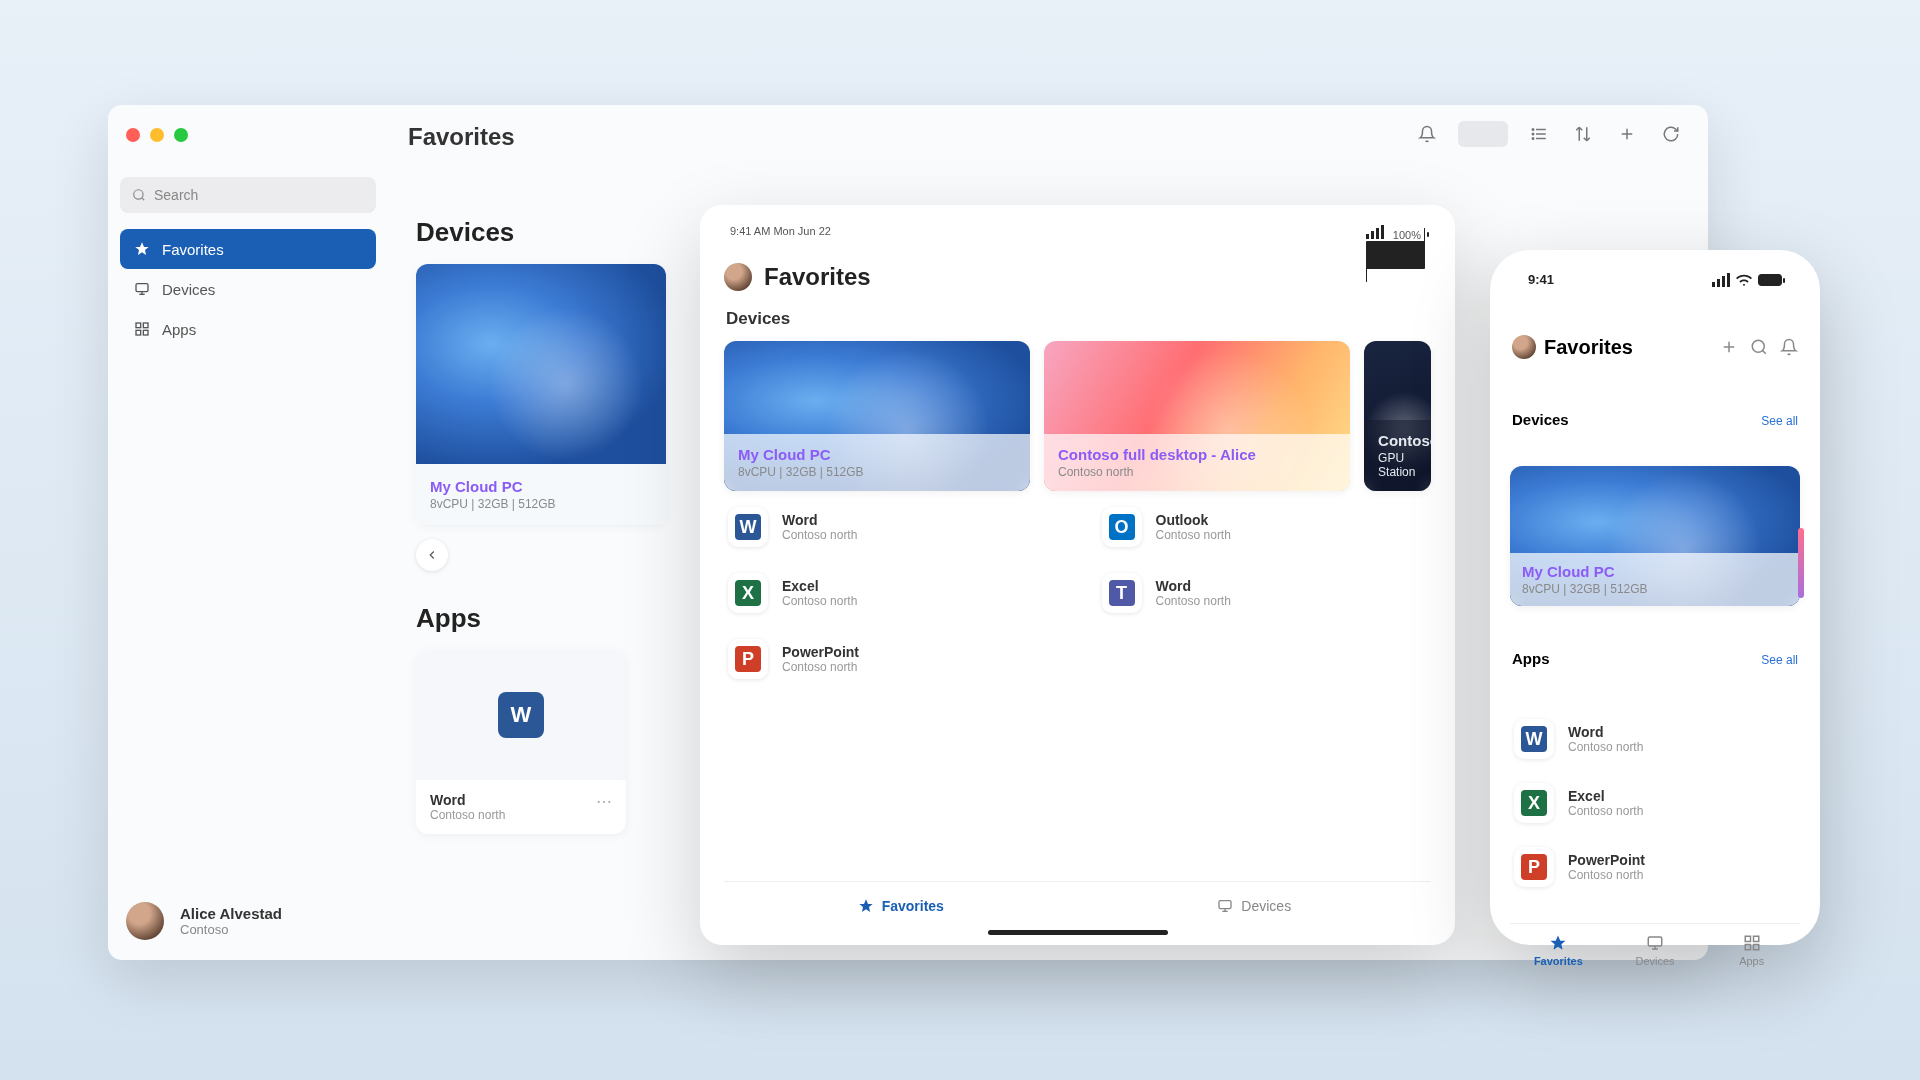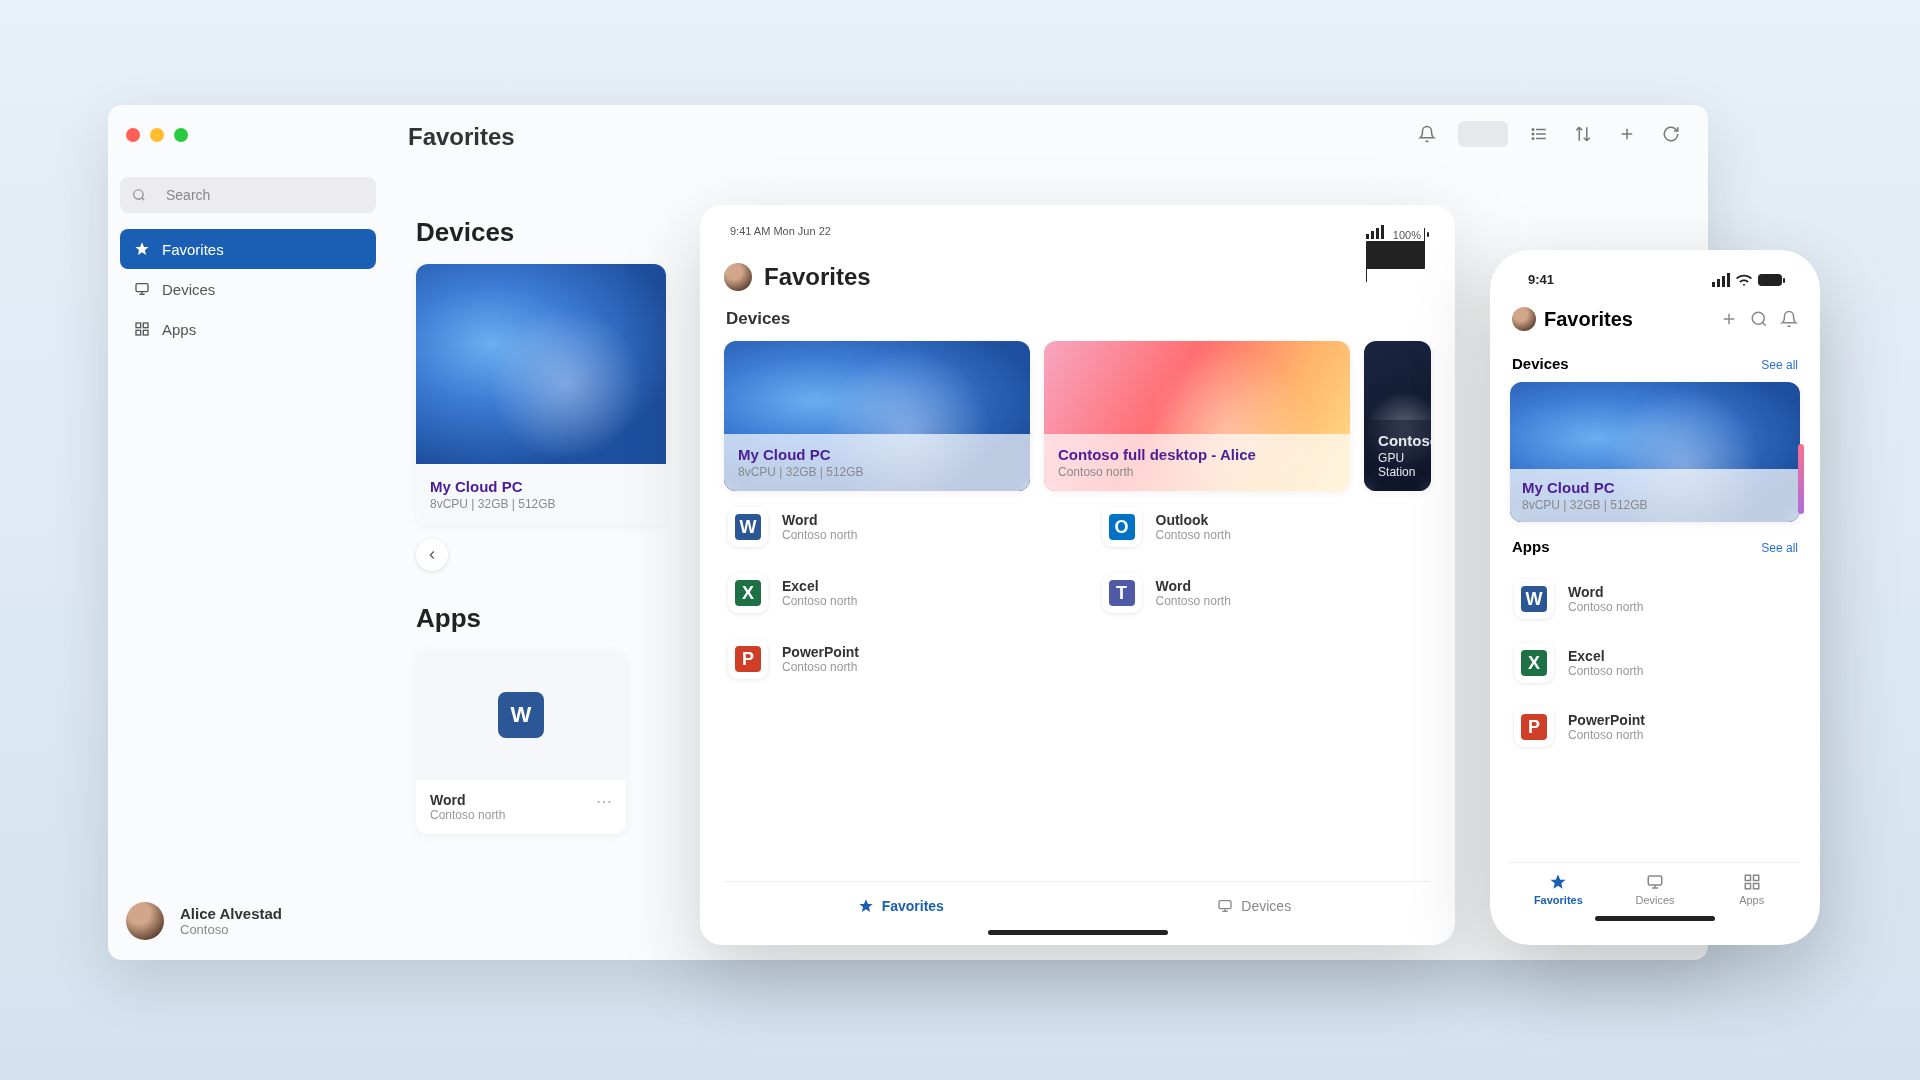--- a/index.html
+++ b/index.html
@@ -13,38 +13,38 @@
 .tdot.red { background: #ff5f56; }
 .tdot.yellow { background: #ffbd2e; }
 .tdot.green { background: #27c93f; }
 .d-header { position: absolute; top: 18px; left: 300px; font-size: 24px; font-weight: 600; color: #333; }
 .d-toolbar { position: absolute; top: 16px; right: 24px; display: flex; gap: 18px; align-items: center; }
 .tbtn { width: 26px; height: 26px; display: flex; align-items: center; justify-content: center; color: #777; cursor: pointer; }
 .tseg { width: 50px; height: 26px; background: #e6e8eb; border-radius: 6px; }
 
 .d-body { flex: 1; display: flex; }
 .d-sidebar { width: 280px; padding: 12px; display: flex; flex-direction: column; }
-.search { height: 36px; background: #ececee; border-radius: 8px; display: flex; align-items: center; padding: 0 12px; gap: 20px; margin-bottom: 16px; }
+.search { height: 36px; background: #ececee; border-radius: 8px; display: flex; align-items: center; padding: 0 12px; gap: 8px; margin-bottom: 16px; }
 .search svg { flex-shrink: 0; }
 .search span { color: #888; font-size: 14px; }
 .navitem { height: 40px; border-radius: 8px; display: flex; align-items: center; gap: 12px; padding: 0 14px; color: #555; font-size: 15px; cursor: pointer; }
 .navitem.active { background: #1a5fb4; color: #fff; }
 .sidebar-spacer { flex: 1; }
 .userrow { display: flex; align-items: center; gap: 16px; padding: 8px 6px; }
 .avatar { width: 38px; height: 38px; border-radius: 50%; background: radial-gradient(circle at 35% 30%, #d1a68a 30%, #5a3e2f 80%); }
 .uname { font-size: 15px; font-weight: 600; color: #333; }
 .uorg { font-size: 13px; color: #888; }
 
 .d-main { flex: 1; padding: 20px 28px; position: relative; }
 .sec-title { font-size: 26px; font-weight: 700; color: #222; margin: 32px 0 16px; }
 .dev-card { width: 250px; border-radius: 12px; overflow: hidden; background: #fff; box-shadow: 0 2px 10px rgba(0,0,0,0.05); cursor: pointer; }
 .dev-img { height: 200px; background: radial-gradient(ellipse at 30% 40%, #6baff0 0%, #3c7bd4 35%, #1e4f9e 75%); position: relative; }
 .dev-img::after { content:""; position:absolute; inset:0; background: radial-gradient(circle at 60% 60%, rgba(255,255,255,0.35) 0%, transparent 40%); }
 .dev-footer { padding: 14px 14px; background: rgba(245,248,252,0.88); backdrop-filter: blur(4px); }
-.dev-name { font-size: 15px; font-weight: 600; color: #4c1d95; }
+.dev-name { font-size: 15px; font-weight: 600; color: #8b5cf6; }
 .dev-spec { font-size: 12px; color: #8a8a8a; margin-top: 2px; }
 .nav-arrow { width: 32px; height: 32px; border-radius: 50%; background:#fff; display:flex; align-items:center; justify-content:center; margin-top:14px; box-shadow:0 1px 4px rgba(0,0,0,0.12); cursor:pointer;}
 .app-card { width: 210px; border-radius: 12px; background: #fff; box-shadow: 0 2px 10px rgba(0,0,0,0.05); overflow:hidden; cursor:pointer; }
 .app-tile { height: 130px; background:#f5f7fa; display:flex; align-items:center; justify-content:center; }
 .app-icon-lg { width: 46px; height: 46px; border-radius: 8px; display:flex; align-items:center; justify-content:center; font-size:22px; font-weight:700; color:#fff;}
 .app-foot { padding: 12px 14px; display:flex; justify-content:space-between; align-items:flex-start;}
 .app-name { font-size: 14px; font-weight:600; color:#333;}
 .app-org { font-size: 12px; color:#999;}
 .app-more { color:#aaa; font-size:16px; }
 
@@ -73,21 +73,21 @@
 .app-ico-inner { width:26px; height:26px; border-radius:4px; display:flex; align-items:center; justify-content:center;}
 .word-c { background:#2b5797;} .excel-c{background:#1e7145;} .ppt-c{background:#cf3e27;} .outlook-c{background:#0072c6;} .teams-c{background:#5059a5;}
 .app-meta .app-name{font-size:14px;} .app-meta .app-org{font-size:12px;}
 
 .t-tabbar { margin-top:auto; display:flex; border-top:1px solid #eee; }
 .t-tab { flex:1; display:flex; flex-direction:row; gap:8px; align-items:center; justify-content:center; padding:16px; color:#888; font-size:14px; cursor:pointer;}
 .t-tab.active { color:#1a5fb4; font-weight:600;}
 .home-indicator { width:180px; height:5px; background:#222; border-radius:3px; margin: 0 auto 10px;}
 
 
-.phone { position:absolute; top: 250px; left: 1490px; width: 330px; height: 695px; background:#fff; border-radius:40px; box-shadow:0 30px 80px rgba(0,0,0,0.22); padding: 18px 20px 16px; display:flex; flex-direction:column;}
+.phone { position:absolute; top: 250px; left: 1490px; width: 330px; height: 695px; background:#fff; border-radius:40px; box-shadow:0 30px 80px rgba(0,0,0,0.22); padding: 18px 20px 0; display:flex; flex-direction:column;gap:28px;}
 .p-status { display:flex; justify-content:space-between; align-items:center; font-size:13px; font-weight:600; color:#222; padding:4px 18px 12px;}
 .p-status-icons { display:flex; gap:6px; align-items:center;}
 .p-head { display:flex; align-items:center; gap:8px; padding: 8px 2px;}
 .p-head .avatar{ width:24px; height:24px;}
 .p-title { font-size:20px; font-weight:700; flex:1;}
 .p-actions { display:flex; gap:12px; color:#888;}
 .p-secrow { display:flex; justify-content:space-between; align-items:baseline; margin:16px 2px 10px;}
 .p-sec { font-size:15px; font-weight:700;}
 .seeall { font-size:12px; color:#2a70d6; cursor:pointer;}
 .p-dev { width: 100%; border-radius:12px; overflow:hidden; position:relative; box-shadow:0 2px 8px rgba(0,0,0,0.06); cursor:pointer;}

